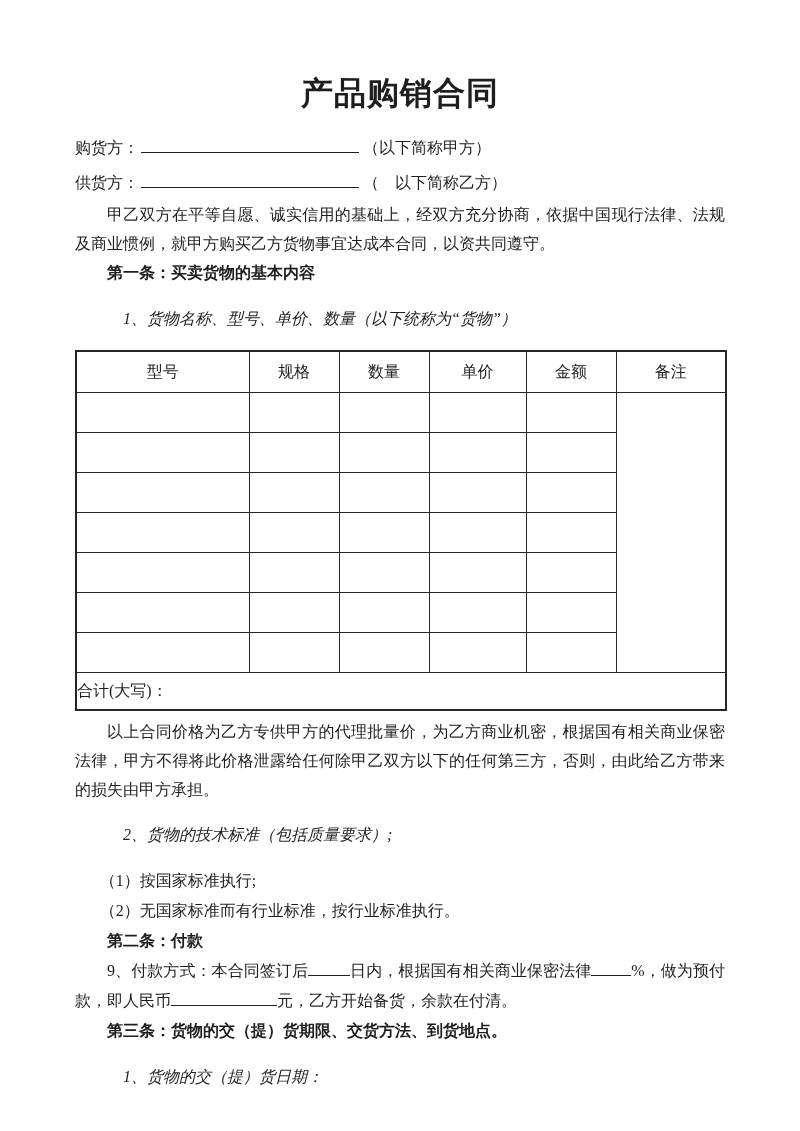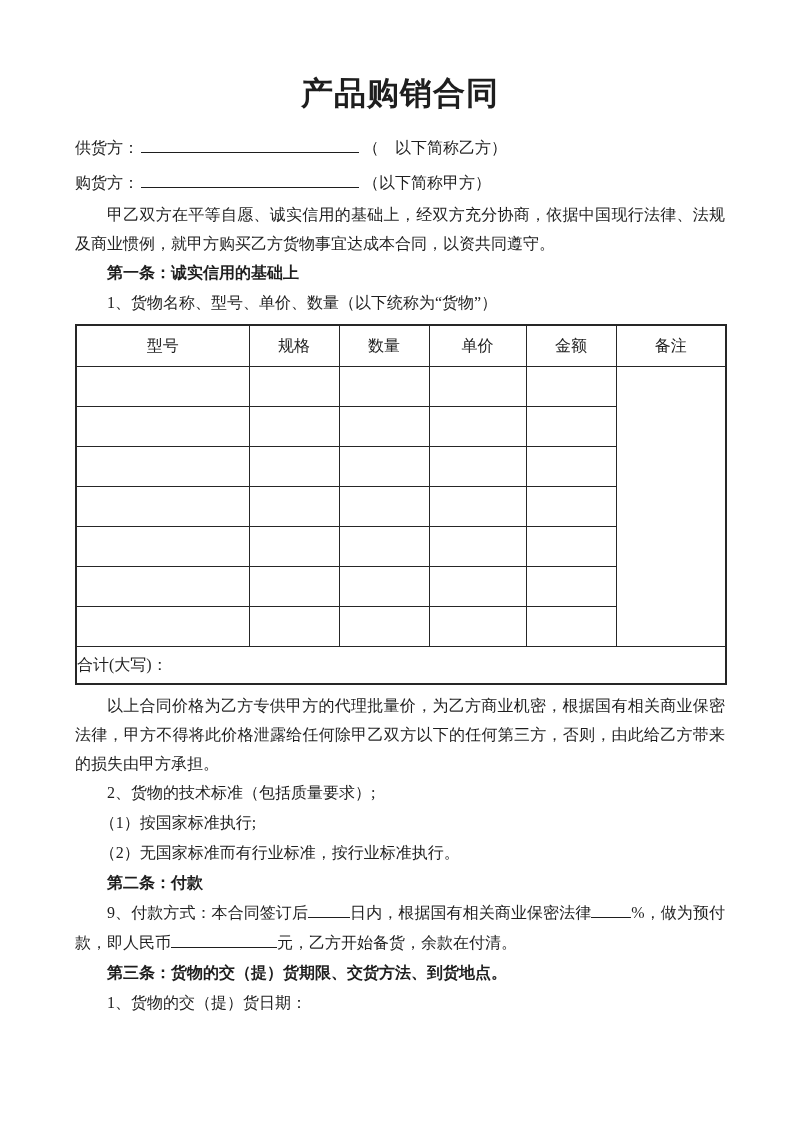--- a/index.html
+++ b/index.html
@@ -44,23 +44,24 @@
   .blank-days  { width: 42px; }
   .blank-pct   { width: 40px; }
   .blank-amount{ width: 106px; }
   .para {
     margin: 0;
     line-height: 29px;
     text-align: justify;
     text-indent: 2em;
   }
   .line {
-    margin: 0;
-    line-height: 30px;
-    text-indent: 2em;
+    margin: 16px;
+    line-height: 30px;
+    text-indent: 2em;
+    font-style: italic;
   }
   .sub-line {
     margin: 0;
     line-height: 30px;
     text-indent: 1.55em;
   }
   .heading {
     margin: 0;
     line-height: 30px;
     text-indent: 2em;
@@ -90,30 +91,30 @@
   }
 </style>
 </head>
 <body>
 
 <div class="page">
 
   <h1 class="doc-title">产品购销合同</h1>
 
   <div class="party-line">
+    <span>购货方：</span><span class="blank blank-party"></span><span>（以下简称甲方）</span>
+  </div>
+
+  <div class="party-line">
     <span>供货方：</span><span class="blank blank-party"></span><span>（　以下简称乙方）</span>
   </div>
 
-  <div class="party-line">
-    <span>购货方：</span><span class="blank blank-party"></span><span>（以下简称甲方）</span>
-  </div>
-
   <p class="para">甲乙双方在平等自愿、诚实信用的基础上，经双方充分协商，依据中国现行法律、法规及商业惯例，就甲方购买乙方货物事宜达成本合同，以资共同遵守。</p>
 
-  <p class="heading">第一条：诚实信用的基础上</p>
+  <p class="heading">第一条：买卖货物的基本内容</p>
 
   <p class="line">1、货物名称、型号、单价、数量（以下统称为“货物”）</p>
 
   <table class="goods-table">
     <colgroup>
       <col style="width:173px">
       <col style="width:90px">
       <col style="width:90px">
       <col style="width:97px">
       <col style="width:90px">

